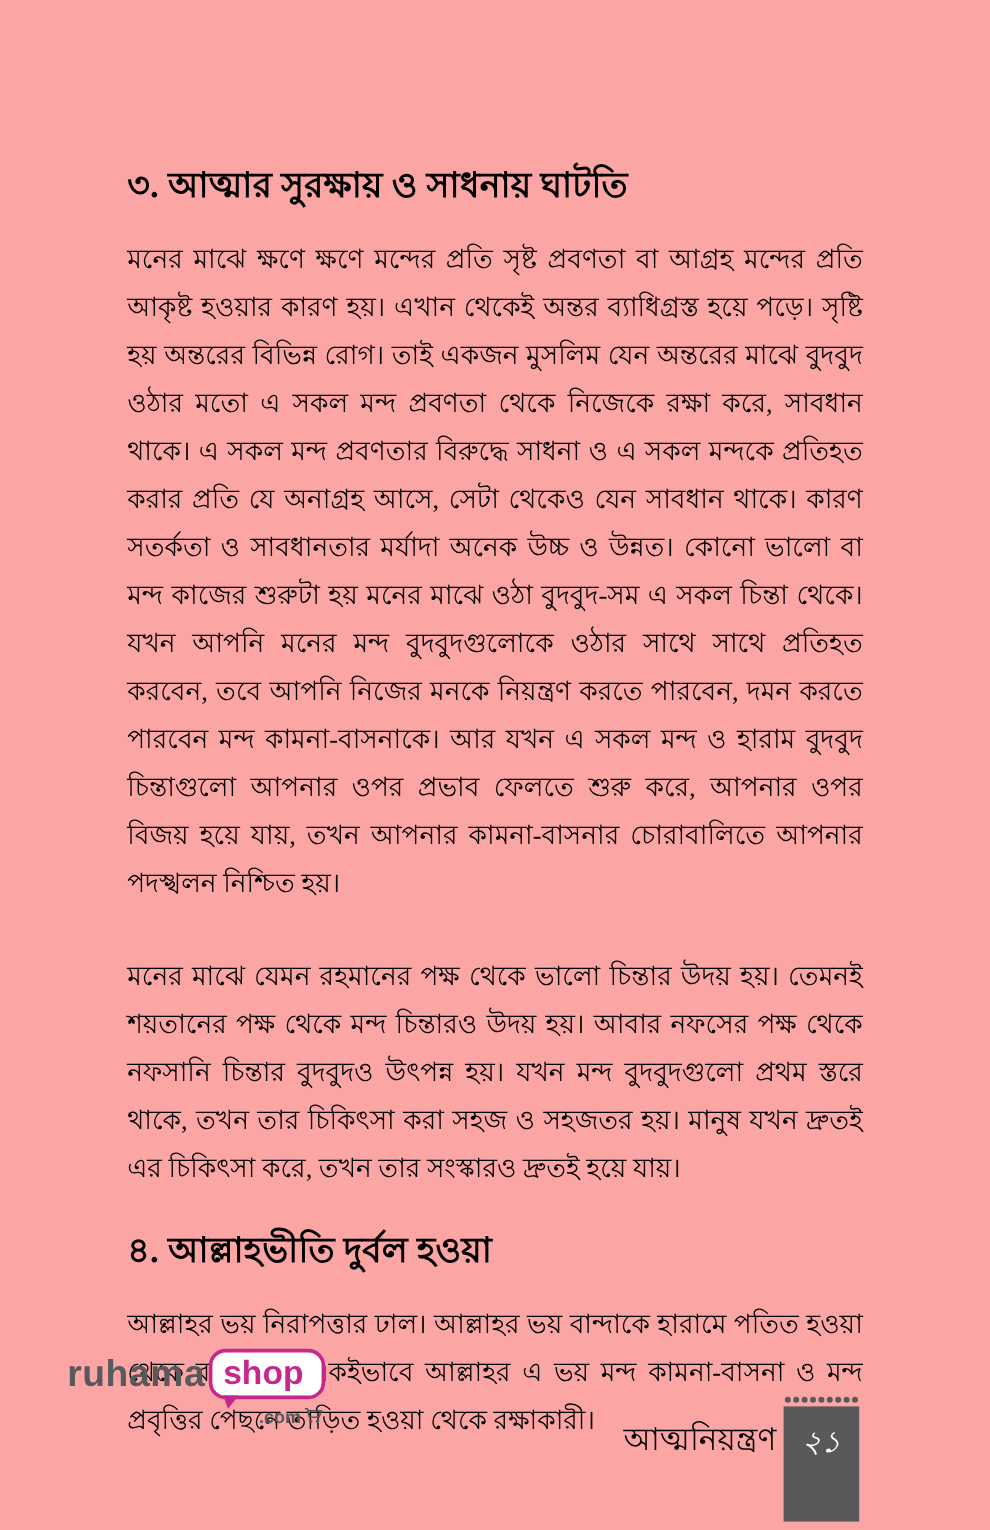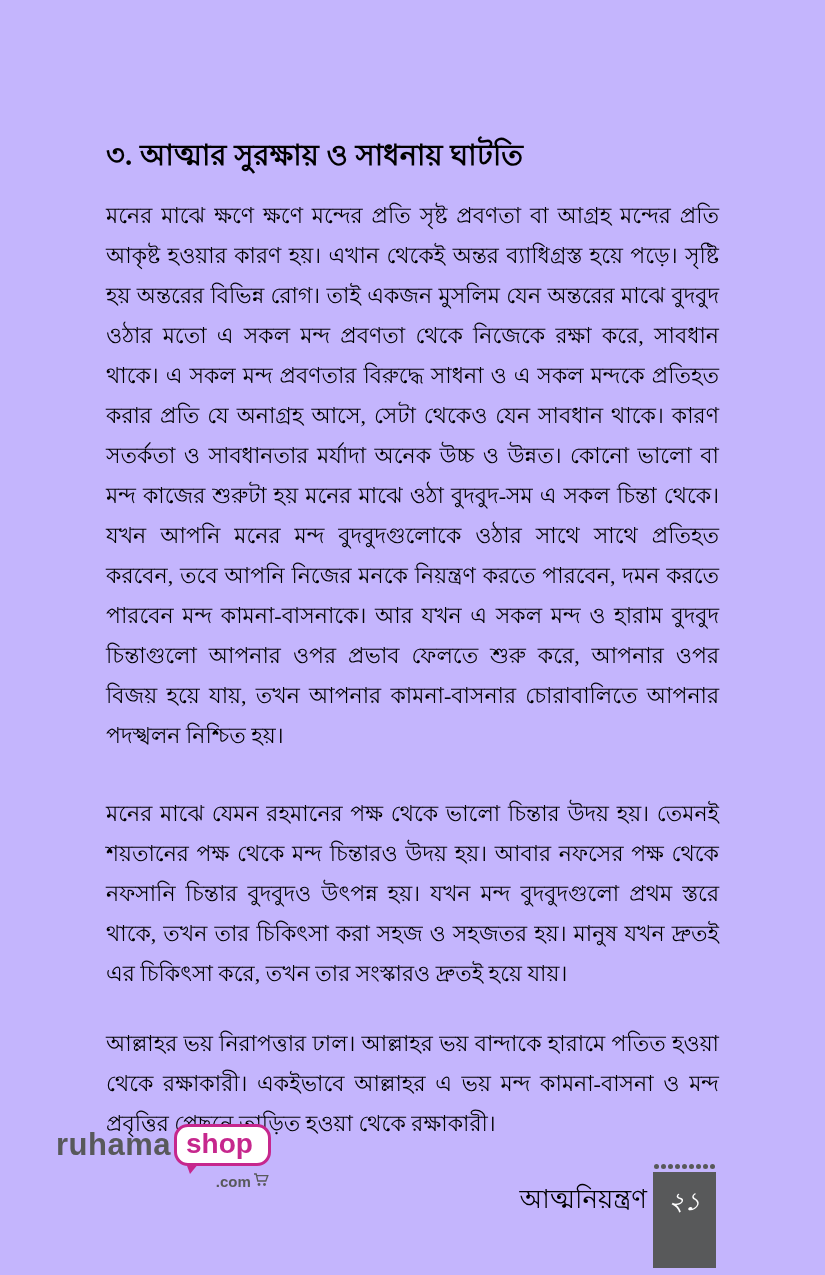--- a/index.html
+++ b/index.html
@@ -3,21 +3,21 @@
 <meta charset="utf-8">
 <style>
   html, body { margin: 0; padding: 0; }
   body { background: #e8e8e8; }
 
   .page {
     position: relative;
     width: 825px;
     height: 1275px;
     margin: 0 auto;
-    background: #c4b5fd;
+    background: #fca5a5;
     overflow: hidden;
     color: #000;
     font-family: "Liberation Serif", serif;
   }
 
   
   .content {
     position: absolute;
     left: 106px;
     top: 136px;
@@ -143,20 +143,21 @@
 
   <main class="content">
 
     <section class="section">
       <h2 class="section-heading">৩. আত্মার সুরক্ষায় ও সাধনায় ঘাটতি</h2>
       <p class="body-para">মনের মাঝে ক্ষণে ক্ষণে মন্দের প্রতি সৃষ্ট প্রবণতা বা আগ্রহ মন্দের প্রতি আকৃষ্ট হওয়ার কারণ হয়। এখান থেকেই অন্তর ব্যাধিগ্রস্ত হয়ে পড়ে। সৃষ্টি হয় অন্তরের বিভিন্ন রোগ। তাই একজন মুসলিম যেন অন্তরের মাঝে বুদবুদ ওঠার মতো এ সকল মন্দ প্রবণতা থেকে নিজেকে রক্ষা করে, সাবধান থাকে। এ সকল মন্দ প্রবণতার বিরুদ্ধে সাধনা ও এ সকল মন্দকে প্রতিহত করার প্রতি যে অনাগ্রহ আসে, সেটা থেকেও যেন সাবধান থাকে। কারণ সতর্কতা ও সাবধানতার মর্যাদা অনেক উচ্চ ও উন্নত। কোনো ভালো বা মন্দ কাজের শুরুটা হয় মনের মাঝে ওঠা বুদবুদ-সম এ সকল চিন্তা থেকে। যখন আপনি মনের মন্দ বুদবুদগুলোকে ওঠার সাথে সাথে প্রতিহত করবেন, তবে আপনি নিজের মনকে নিয়ন্ত্রণ করতে পারবেন, দমন করতে পারবেন মন্দ কামনা-বাসনাকে। আর যখন এ সকল মন্দ ও হারাম বুদবুদ চিন্তাগুলো আপনার ওপর প্রভাব ফেলতে শুরু করে, আপনার ওপর বিজয় হয়ে যায়, তখন আপনার কামনা-বাসনার চোরাবালিতে আপনার পদস্খলন নিশ্চিত হয়।</p>
       <p class="body-para">মনের মাঝে যেমন রহমানের পক্ষ থেকে ভালো চিন্তার উদয় হয়। তেমনই শয়তানের পক্ষ থেকে মন্দ চিন্তারও উদয় হয়। আবার নফসের পক্ষ থেকে নফসানি চিন্তার বুদবুদও উৎপন্ন হয়। যখন মন্দ বুদবুদগুলো প্রথম স্তরে থাকে, তখন তার চিকিৎসা করা সহজ ও সহজতর হয়। মানুষ যখন দ্রুতই এর চিকিৎসা করে, তখন তার সংস্কারও দ্রুতই হয়ে যায়।</p>
     </section>
 
     <section class="section">
+      <h2 class="section-heading">৪. আল্লাহভীতি দুর্বল হওয়া</h2>
       <p class="body-para">আল্লাহর ভয় নিরাপত্তার ঢাল। আল্লাহর ভয় বান্দাকে হারামে পতিত হওয়া থেকে রক্ষাকারী। একইভাবে আল্লাহর এ ভয় মন্দ কামনা-বাসনা ও মন্দ প্রবৃত্তির পেছনে তাড়িত হওয়া থেকে রক্ষাকারী।</p>
 
     </section>
 
   </main>
 
   <div class="footer-logo">
     <div class="logo-row">
       <span class="logo-name">ruhama</span>
       <span class="logo-bubble">shop</span>

